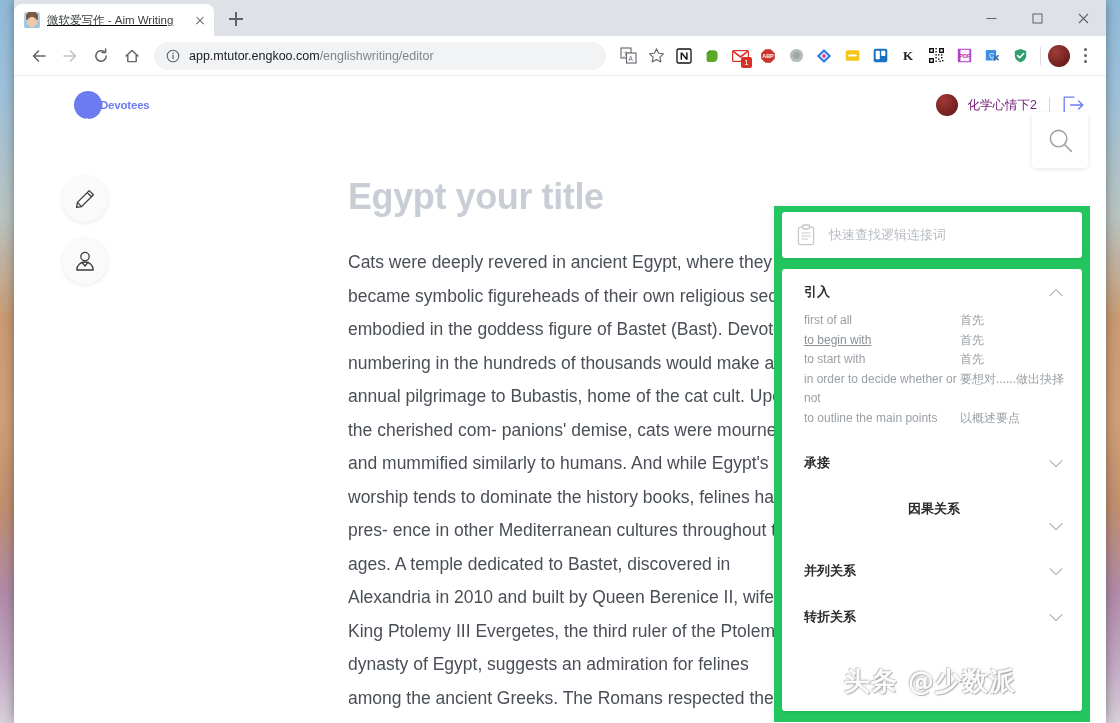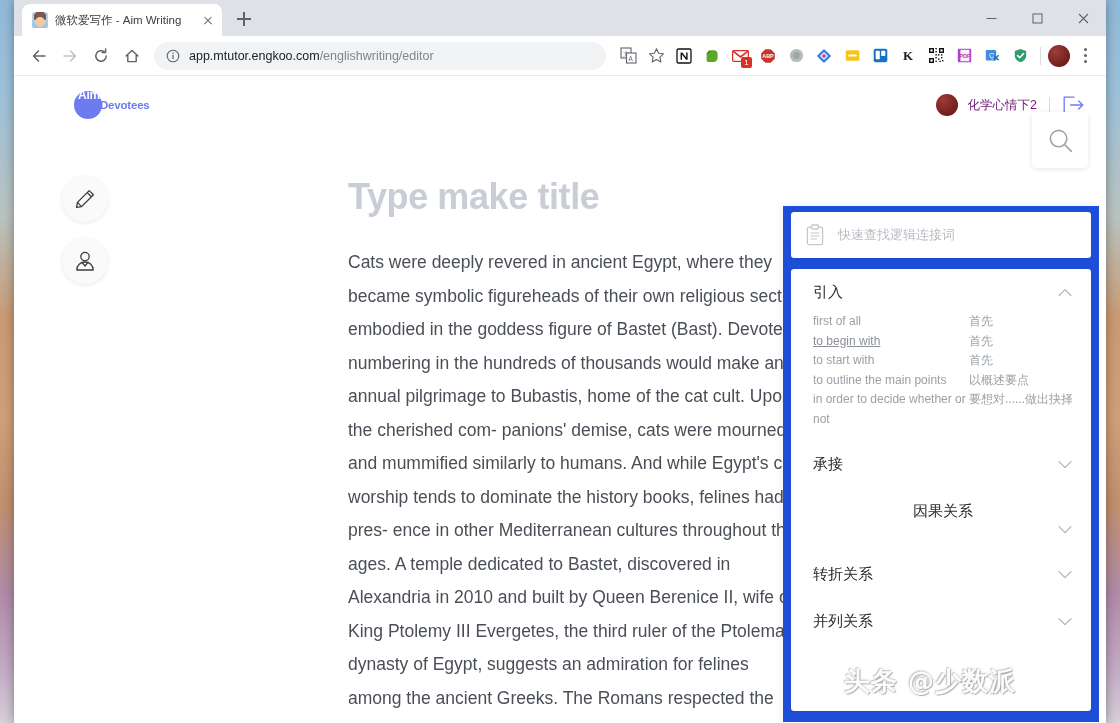--- a/index.html
+++ b/index.html
@@ -36,29 +36,29 @@
   
   .tabstrip {
     position: relative;
     height: 36px;
     background: #dee1e6;
     display: flex;
     align-items: flex-end;
   }
   .tab {
     position: relative;
-    margin-left: 8px;
     height: 32px;
     width: 200px;
     background: #fff;
     border-radius: 8px 8px 0 0;
     display: flex;
     align-items: center;
     padding: 0 6px 0 10px;
     gap: 7px;
+    text-decoration: underline;
   }
   .favicon {
     width: 16px; height: 16px;
     border-radius: 2px;
     flex: 0 0 16px;
     background:
       radial-gradient(circle at 50% 62%, #f0c9a8 0 38%, transparent 39%),
       radial-gradient(circle at 50% 30%, #7a5a46 0 44%, transparent 45%),
       linear-gradient(#bcd8ec, #9cc4e0);
     position: relative;
@@ -233,23 +233,23 @@
   }
   .logo .disc {
     position: absolute;
     left: 0; top: 3px;
     width: 28px; height: 28px;
     border-radius: 50%;
     background: #6c7bf0;
   }
   .logo .aim {
     position: absolute;
-    left: 4px; top: 0;
+    left: 4px; top: 28px;
     font-size: 12px;
-    font-weight: 700;
+    font-weight: 400;
     color: #ffffff;
     letter-spacing: -.2px;
     z-index: 2;
   }
   .logo .writing {
     position: absolute;
     left: 26px; top: 11px;
     font-size: 11.5px;
     font-weight: 700;
     color: #6c7bf0;
@@ -316,24 +316,24 @@
     line-height: 33.5px;
     color: #4a4f57;
     cursor: text;
     white-space: pre-wrap;
     font-family: "Liberation Sans", sans-serif;
   }
 
   
   .panel {
     position: absolute;
-    right: 7px; top: 130px;
+    right: 16px; top: 130px;
     width: 316px;
     bottom: 0;
-    background: #1d4ed8;
+    background: #22c55e;
     box-shadow: -2px 0 8px rgba(0,0,0,.06);
   }
   .panel-searchcard {
     margin: 6px 8px 0 8px;
     height: 46px;
     background: #fff;
     border-radius: 3px;
     box-shadow: 0 1px 3px rgba(0,0,0,.08);
     display: flex;
     align-items: center;
@@ -354,22 +354,22 @@
     height: calc(100% - 74px);
     overflow: hidden;
   }
   .sec-hdr {
     display: flex;
     align-items: center;
     padding: 14px 18px 10px 22px;
     cursor: pointer;
   }
   .sec-title {
-    font-size: 15px;
-    font-weight: 400;
+    font-size: 13px;
+    font-weight: 700;
     color: #2b2b2b;
   }
   .chev {
     margin-left: auto;
     width: 16px; height: 16px;
     display: flex; align-items: center; justify-content: center;
   }
   .sec-body { padding: 0 18px 8px 22px; }
   .phrase-row {
     display: flex;
@@ -638,21 +638,21 @@
       <div class="railbtn">
         <svg width="22" height="22" viewBox="0 0 22 22">
             <circle cx="11" cy="6.6" r="4.2" fill="none" stroke="#3c3c3c" stroke-width="1.3"></circle>
             <path d="M2.8 20 C2.8 15.2 6.5 12 11 12 C15.5 12 19.2 15.2 19.2 20 Z" fill="none" stroke="#3c3c3c" stroke-width="1.3" stroke-linejoin="round"></path>
             <path d="M8 12.4 L11 16 L14 12.4" fill="none" stroke="#3c3c3c" stroke-width="1.3" stroke-linejoin="round"></path>
           </svg>
       </div>
     </div>
 
     <div class="doc">
-      <div class="doc-title">Type make title</div>
+      <div class="doc-title">Egypt your title</div>
       <div class="doc-body">Cats were deeply revered in ancient Egypt, where they became symbolic figureheads of their own religious sect, embodied in the goddess figure of Bastet (Bast). Devotees numbering in the hundreds of thousands would make an annual pilgrimage to Bubastis, home of the cat cult. Upon the cherished com- panions' demise, cats were mourned and mummified similarly to humans. And while Egypt's cat worship tends to dominate the history books, felines had a pres- ence in other Mediterranean cultures throughout the ages. A temple dedicated to Bastet, discovered in Alexandria in 2010 and built by Queen Berenice II, wife of King Ptolemy III Evergetes, the third ruler of the Ptolemaic dynasty of Egypt, suggests an admiration for felines among the ancient Greeks. The Romans respected the cat's sense of independence and brought the creatures to the battlefields, using their rodent-hunting proclivities to keep food supplies and</div>
     </div>
 
     <div class="searchfab">
       <svg width="27" height="27" viewBox="0 0 27 27">
         <circle cx="11.6" cy="11.6" r="8.2" fill="none" stroke="#a0a4a8" stroke-width="1.6"></circle>
         <path d="M17.8 17.8 L24.4 24.4" stroke="#a0a4a8" stroke-width="1.6" stroke-linecap="round"></path>
       </svg>
     </div>
 
@@ -684,26 +684,26 @@
             </div>
             <div class="phrase-row">
               <span class="phrase-en hover">to begin with</span>
               <span class="phrase-cn">首先</span>
             </div>
             <div class="phrase-row">
               <span class="phrase-en">to start with</span>
               <span class="phrase-cn">首先</span>
             </div>
             <div class="phrase-row">
+              <span class="phrase-en">in order to decide whether or not</span>
+              <span class="phrase-cn">要想对......做出抉择</span>
+            </div>
+            <div class="phrase-row">
               <span class="phrase-en">to outline the main points</span>
               <span class="phrase-cn">以概述要点</span>
-            </div>
-            <div class="phrase-row">
-              <span class="phrase-en">in order to decide whether or not</span>
-              <span class="phrase-cn">要想对......做出抉择</span>
             </div>
           </div>
         </div>
 
         <div>
           <div class="sec-hdr" style="padding-top:18px;padding-bottom:14px;">
             <span class="sec-title">承接</span>
             <span class="chev">
               <svg width="14" height="9" viewBox="0 0 14 9">
                   <path d="M1 1.6 L7 7.6 L13 1.6" stroke="#b0b4b8" stroke-width="1.3" fill="none" stroke-linecap="round" stroke-linejoin="round"></path>
@@ -716,31 +716,31 @@
             <span class="sec-title">因果关系</span>
             <span class="chev">
               <svg width="14" height="9" viewBox="0 0 14 9">
                   <path d="M1 1.6 L7 7.6 L13 1.6" stroke="#b0b4b8" stroke-width="1.3" fill="none" stroke-linecap="round" stroke-linejoin="round"></path>
                 </svg>
             </span>
           </div>
         </div>
         <div>
           <div class="sec-hdr" style="padding-top:14px;padding-bottom:14px;">
-            <span class="sec-title">转折关系</span>
+            <span class="sec-title">并列关系</span>
             <span class="chev">
               <svg width="14" height="9" viewBox="0 0 14 9">
                   <path d="M1 1.6 L7 7.6 L13 1.6" stroke="#b0b4b8" stroke-width="1.3" fill="none" stroke-linecap="round" stroke-linejoin="round"></path>
                 </svg>
             </span>
           </div>
         </div>
         <div>
           <div class="sec-hdr" style="padding-top:14px;padding-bottom:14px;">
-            <span class="sec-title">并列关系</span>
+            <span class="sec-title">转折关系</span>
             <span class="chev">
               <svg width="14" height="9" viewBox="0 0 14 9">
                   <path d="M1 1.6 L7 7.6 L13 1.6" stroke="#b0b4b8" stroke-width="1.3" fill="none" stroke-linecap="round" stroke-linejoin="round"></path>
                 </svg>
             </span>
           </div>
         </div>
 
       </div>
     </div>

